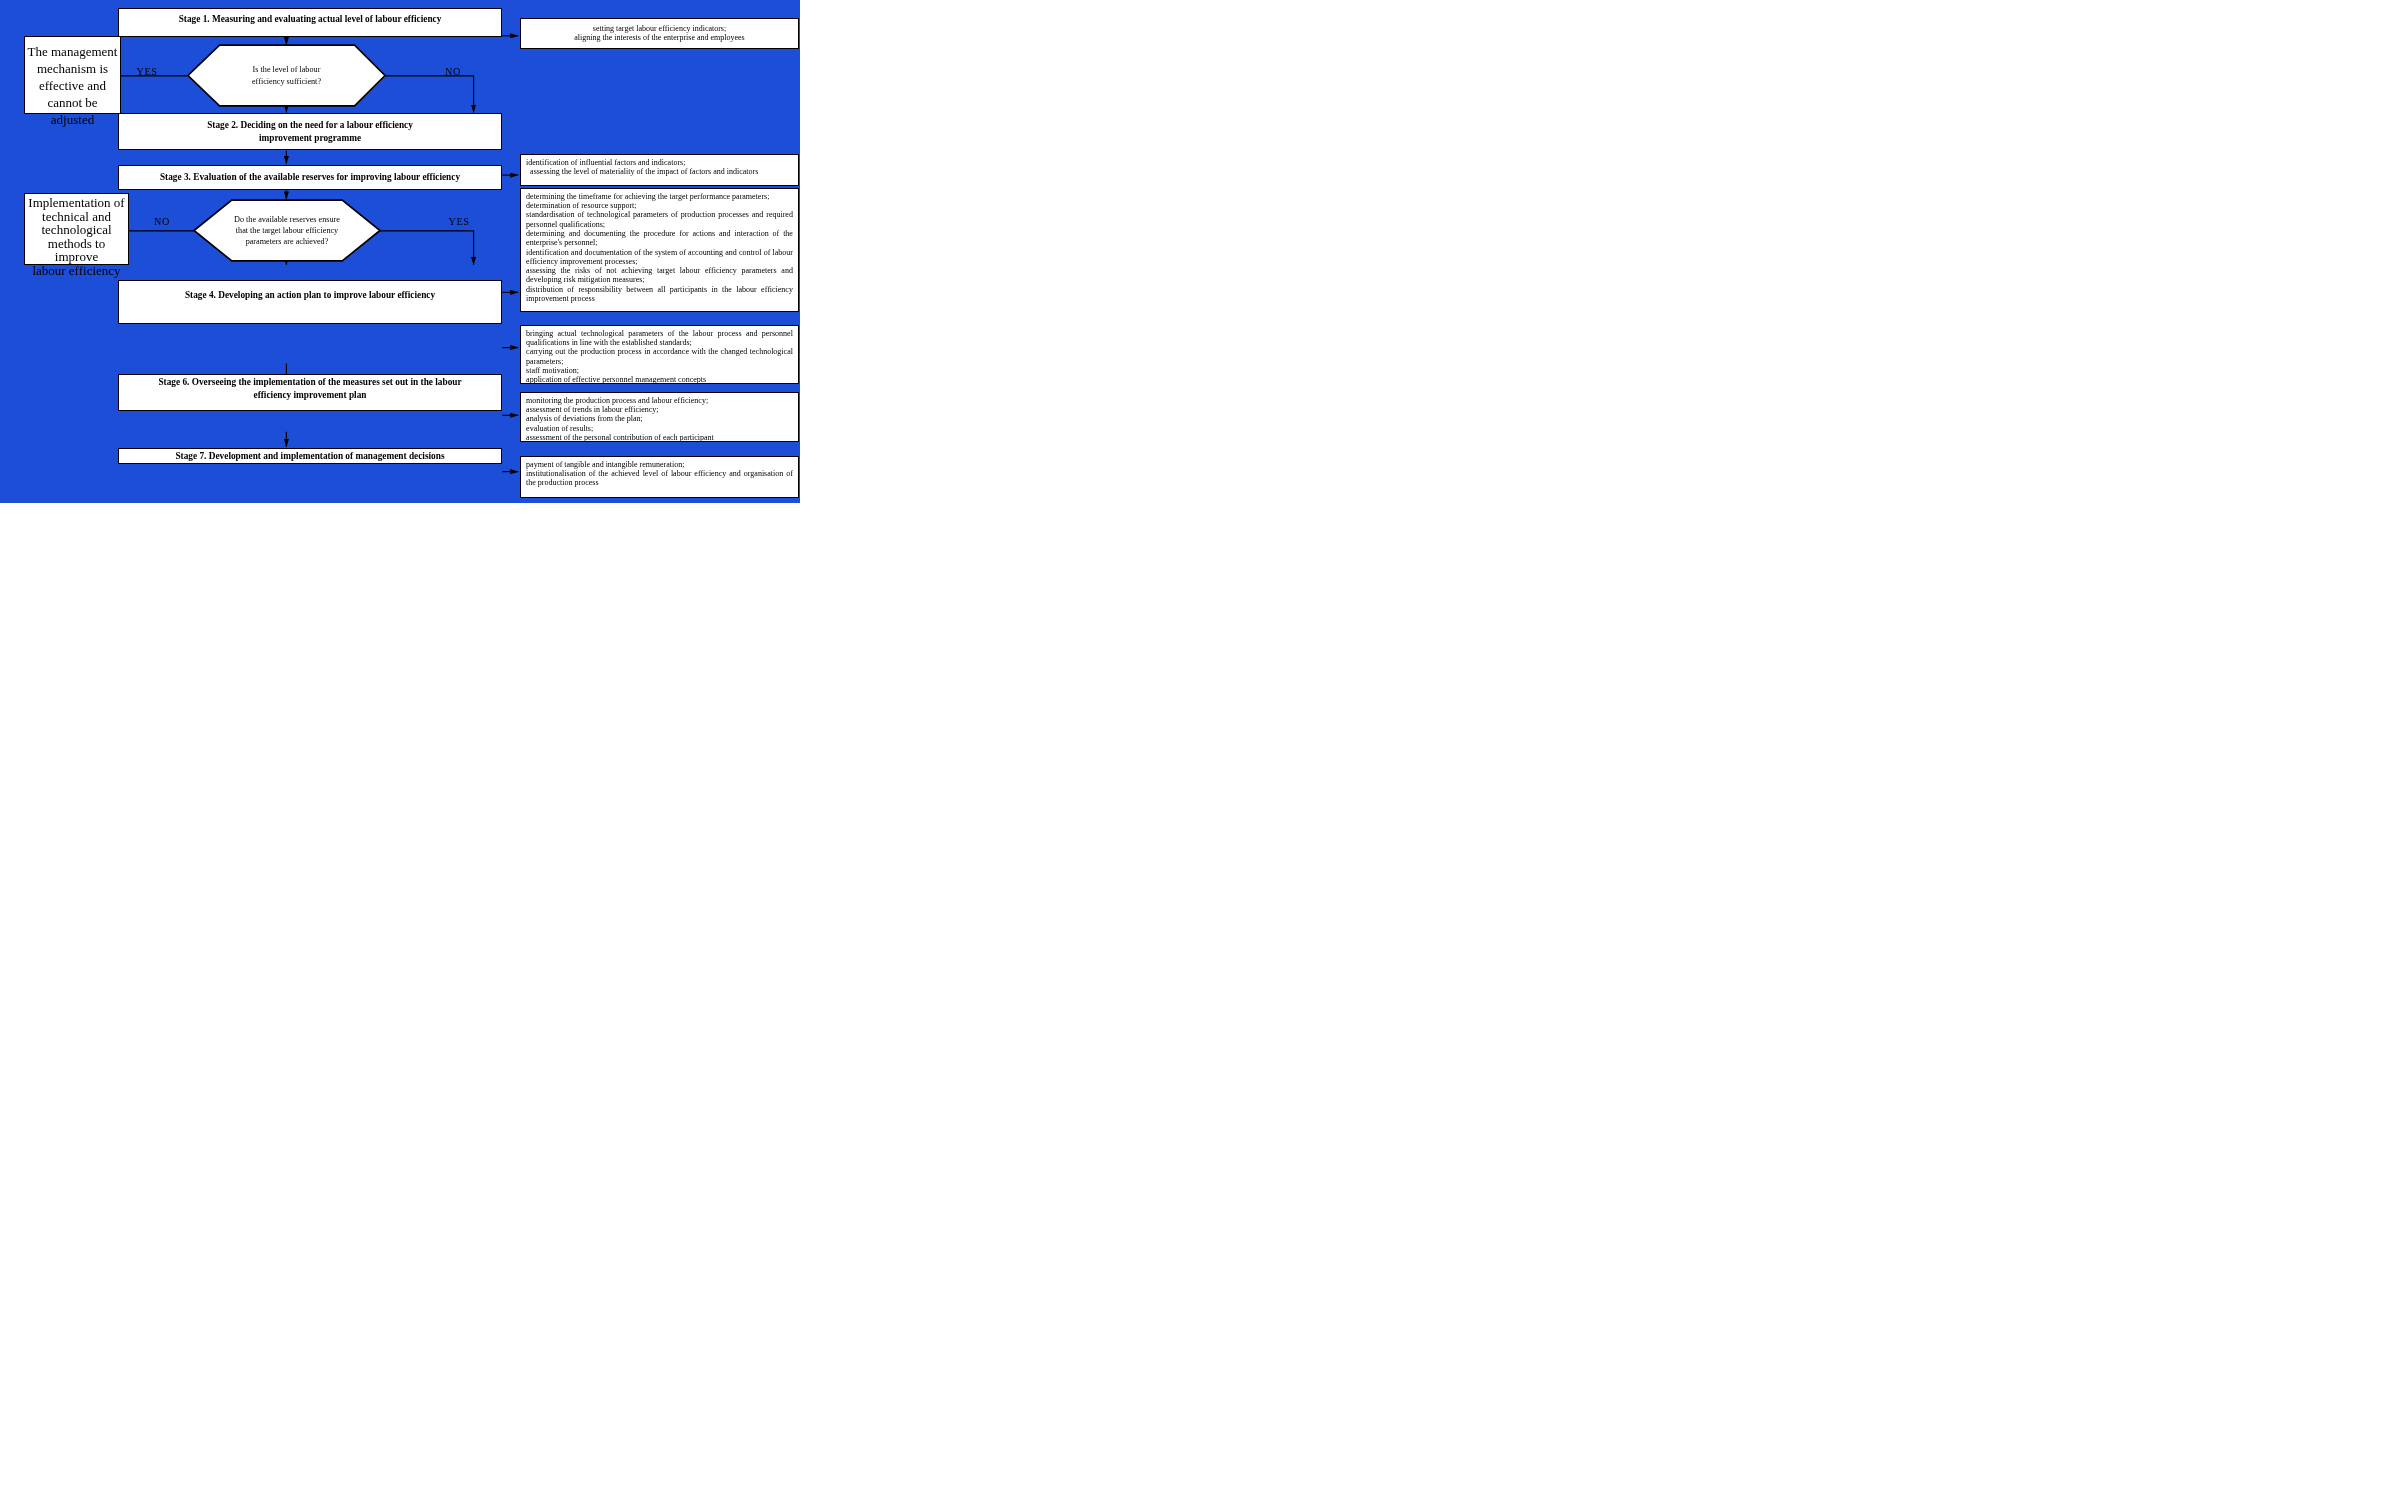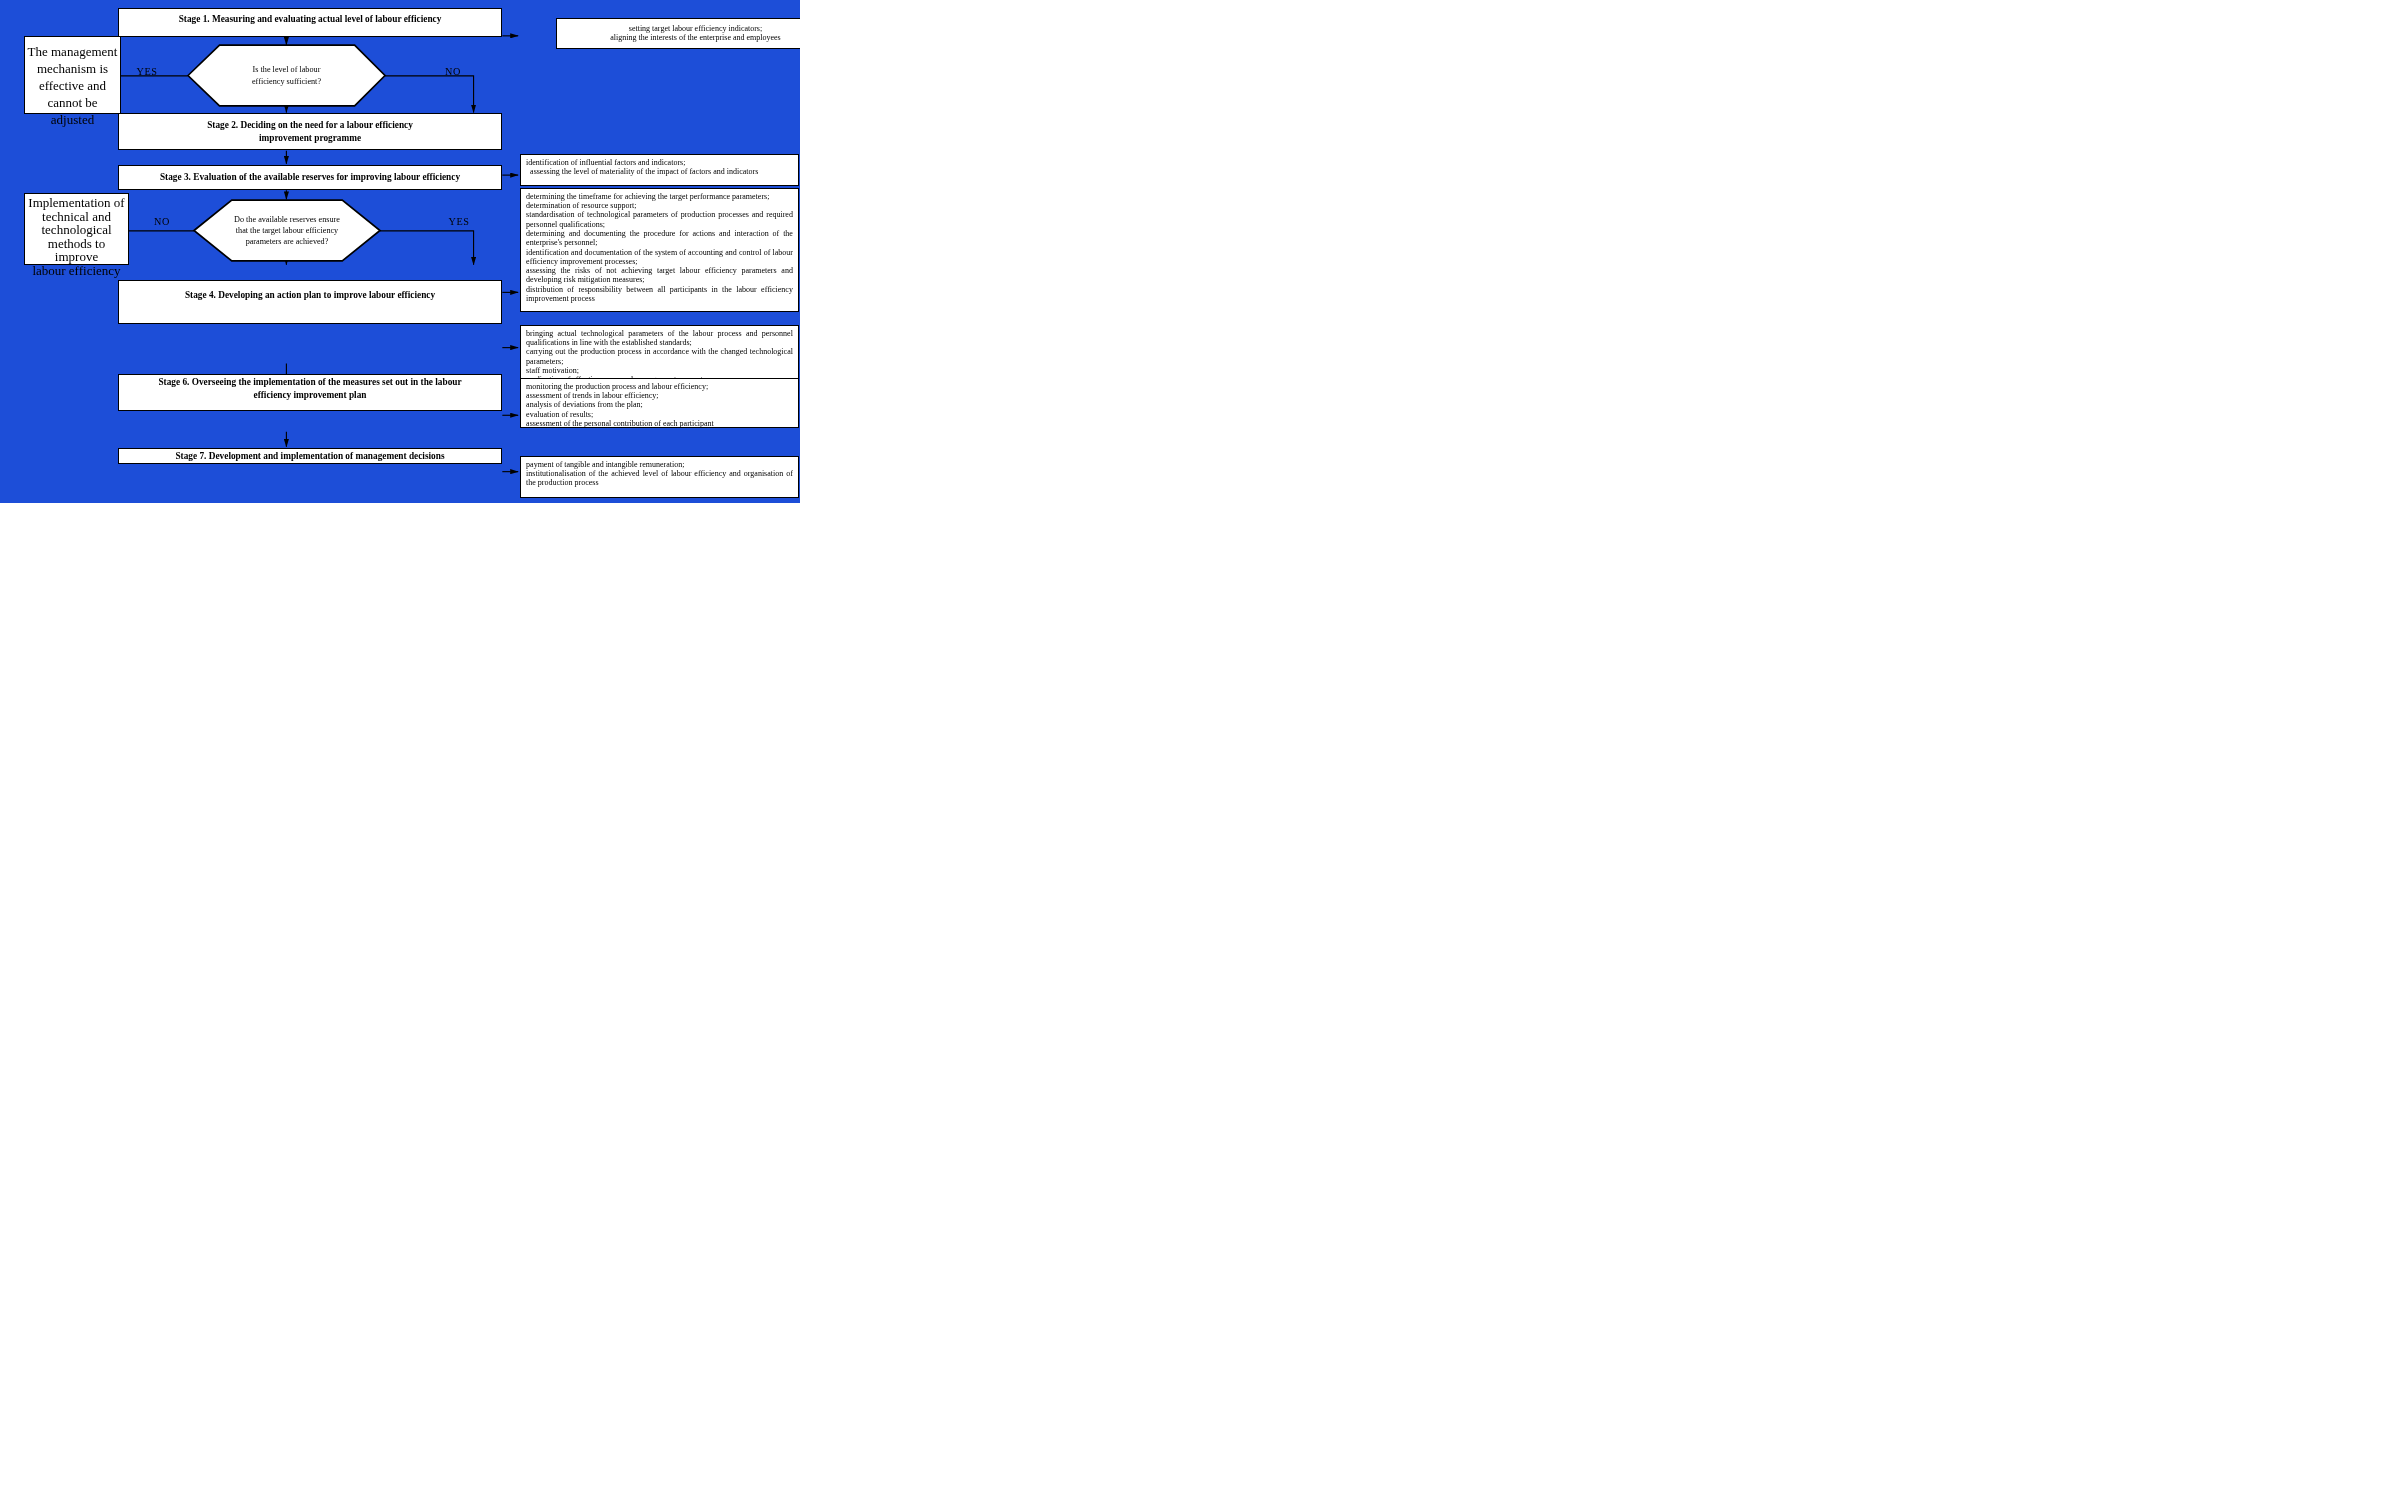--- a/index.html
+++ b/index.html
@@ -7,21 +7,21 @@
   .canvas{position:relative;width:800px;height:503px;background:#1d4ed8;overflow:hidden;}
   .connectors{position:absolute;left:0;top:0;width:800px;height:503px;pointer-events:none;}
   .box{position:absolute;background:#fff;border:1.4px solid #000;box-sizing:border-box;}
   .stage{left:118px;width:384px;display:flex;align-items:center;justify-content:center;
          text-align:center;font-weight:bold;font-size:9.3px;line-height:13px;white-space:pre-line;}
   .outcome{border-width:1.1px;display:flex;align-items:flex-start;justify-content:center;
            text-align:center;font-size:13px;white-space:pre-line;padding-top:5.6px;margin-left:20px;}
   .annotation{left:520px;width:279px;font-size:8px;line-height:9.3px;padding:2.8px 5.1px;
               text-align:justify;white-space:pre-line;}
   .annotation.centered{display:flex;align-items:center;justify-content:center;
-                       text-align:center;padding:1.1px 4.5px;margin-left:36px;}
+                       text-align:center;padding:1.1px 4.5px;}
   .hexwrap{position:absolute;}
   .hexwrap svg{position:absolute;left:0;top:0;overflow:visible;}
   .hex-text{position:absolute;left:0;top:0;width:100%;height:100%;display:flex;align-items:center;
             justify-content:center;text-align:center;font-size:8.2px;line-height:11.3px;white-space:pre-line;}
   .edge-label{position:absolute;transform:translateX(-50%);font-size:10.2px;letter-spacing:0.6px;margin-top:12px;}
 </style>
 </head>
 <body>
 
 <div class="canvas">
@@ -103,21 +103,21 @@
 determination of resource support;
 standardisation of technological parameters of production processes and required personnel qualifications;
 determining and documenting the procedure for actions and interaction of the enterprise's personnel;
 identification and documentation of the system of accounting and control of labour efficiency improvement processes;
 assessing the risks of not achieving target labour efficiency parameters and developing risk mitigation measures;
 distribution of responsibility between all participants in the labour efficiency improvement process</div>
   <div class="box annotation" style="top:325px;height:59px;">bringing actual technological parameters of the labour process and personnel qualifications in line with the established standards;
 carrying out the production process in accordance with the changed technological parameters;
 staff motivation;
 application of effective personnel management concepts</div>
-  <div class="box annotation" style="top:378px;height:50px;">monitoring the production process and labour efficiency;
+  <div class="box annotation" style="top:392px;height:50px;">monitoring the production process and labour efficiency;
 assessment of trends in labour efficiency;
 analysis of deviations from the plan;
 evaluation of results;
 assessment of the personal contribution of each participant</div>
   <div class="box annotation" style="top:456px;height:42px;">payment of tangible and intangible remuneration;
 institutionalisation of the achieved level of labour efficiency and organisation of the production process</div>
 
 </div>
 
 

